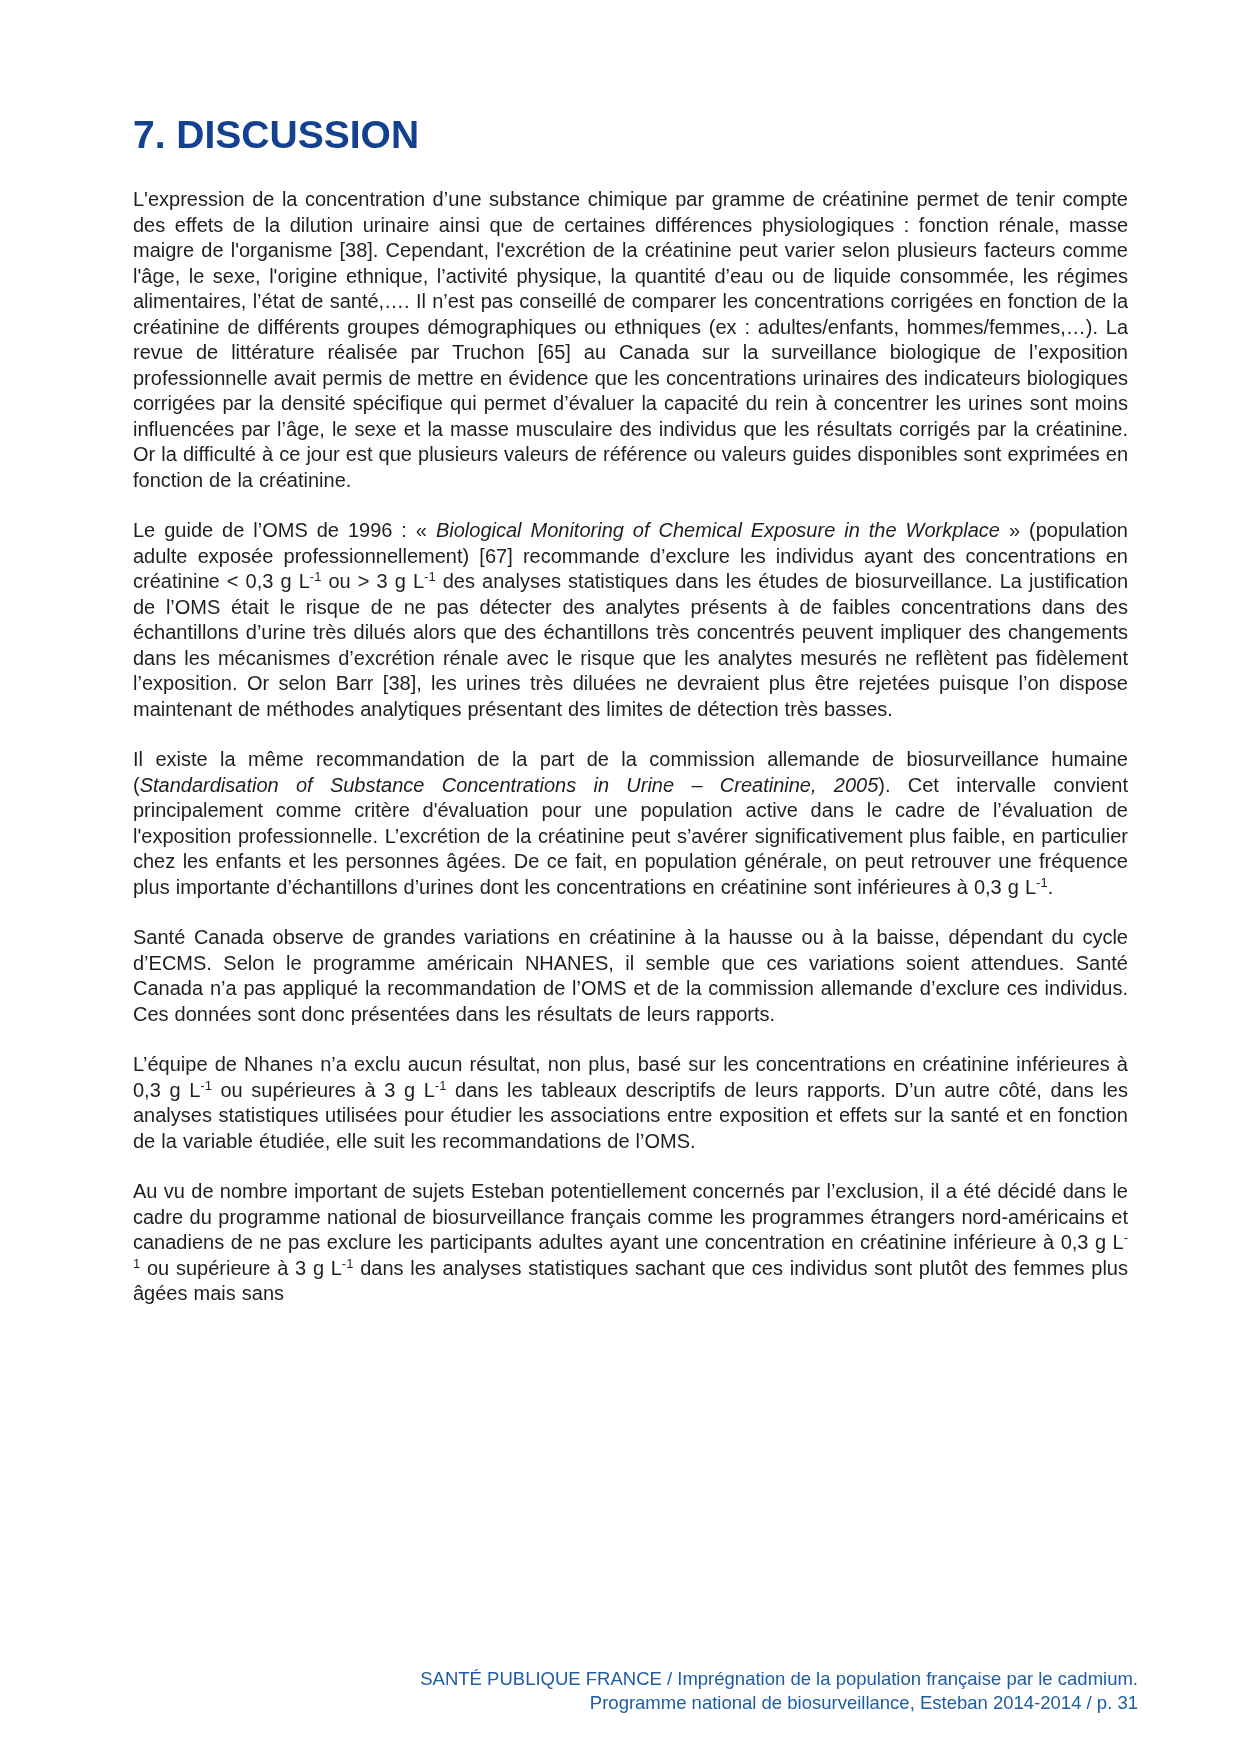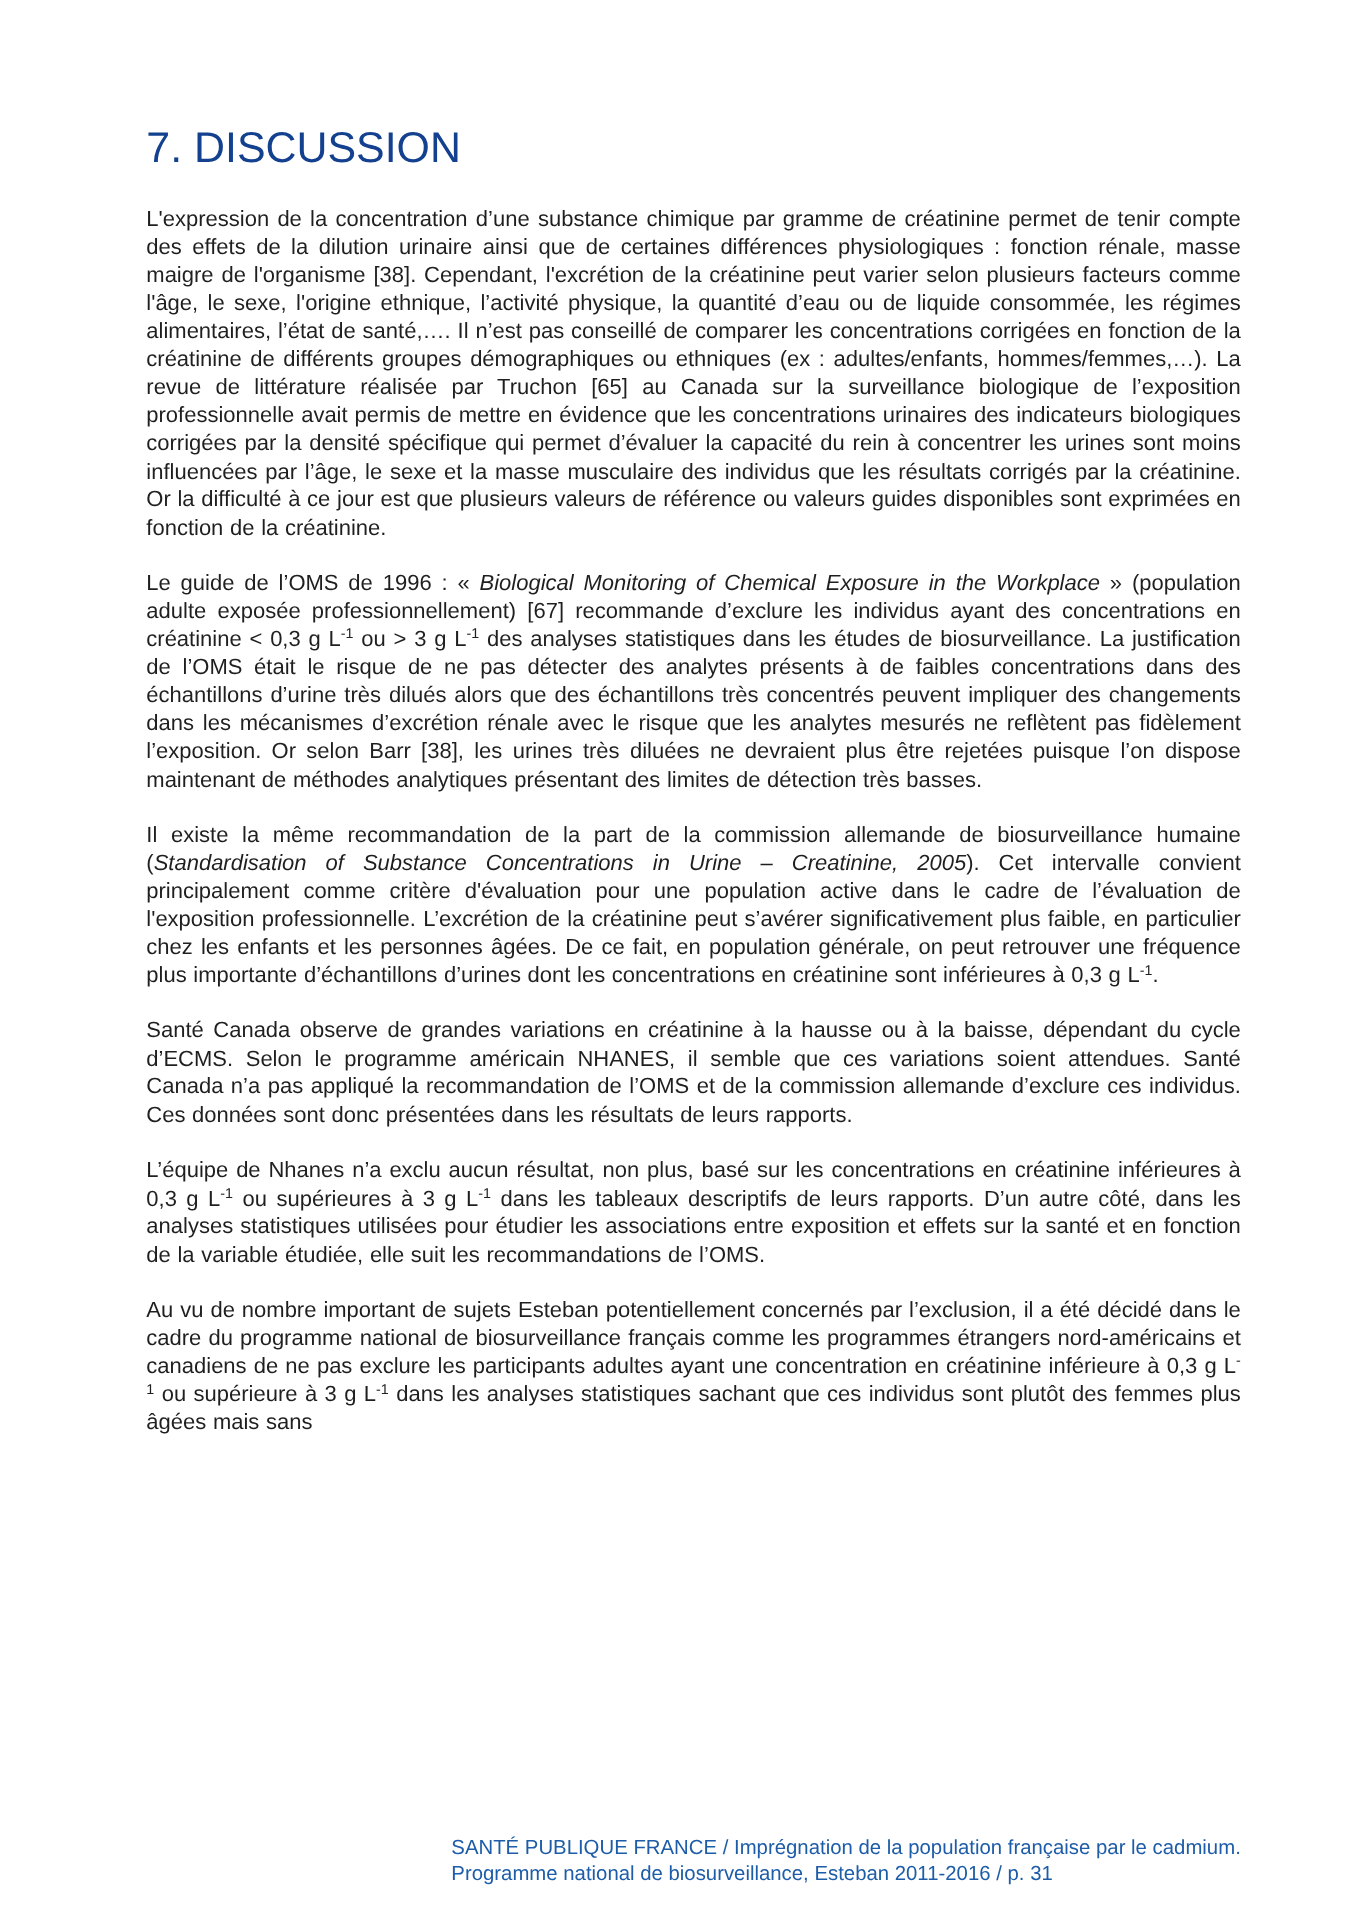--- a/index.html
+++ b/index.html
@@ -22,21 +22,21 @@
   }
   .content {
     position: absolute;
     left: 133px;
     top: 112px;
     width: 995px;
   }
   h1.section-title {
     font-size: 39px;
     line-height: 46px;
-    font-weight: normal;
+    font-weight: bold;
     color: var(--title-blue, #14418f);
     margin: 0 0 29px 0;
     letter-spacing: 0px;
   }
   .doc-body p.para {
     font-size: 20px;
     line-height: 25.5px;
     text-align: justify;
     margin: 0 0 25px 0;
     word-spacing: 0.5px;
@@ -46,23 +46,23 @@
   }
   .seg-i { font-style: italic; }
   .seg-sup {
     font-size: 13px;
     line-height: 0;
     position: relative;
     top: -7px;
   }
   footer.page-footer {
     position: absolute;
-    right: 113px;
+    right: 103px;
     bottom: 40px;
-    text-align: left;
+    text-align: right;
     color: var(--footer-blue, #1d5ca8);
     font-size: 18.5px;
     line-height: 23.5px;
     white-space: nowrap;
   }
 </style>
 </head>
 <body>
 
 <div class="page">
@@ -73,15 +73,15 @@
         <p class="para"><span>Le guide de l’OMS de 1996 : « </span><span class="seg-i">Biological Monitoring of Chemical Exposure in the Workplace</span><span> » (population adulte exposée professionnellement) [67] recommande d’exclure les individus ayant des concentrations en créatinine &lt; 0,3 g L</span><span class="seg-sup">-1</span><span> ou &gt; 3 g L</span><span class="seg-sup">-1</span><span> des analyses statistiques dans les études de biosurveillance. La justification de l’OMS était le risque de ne pas détecter des analytes présents à de faibles concentrations dans des échantillons d’urine très dilués alors que des échantillons très concentrés peuvent impliquer des changements dans les mécanismes d’excrétion rénale avec le risque que les analytes mesurés ne reflètent pas fidèlement l’exposition. Or selon Barr [38], les urines très diluées ne devraient plus être rejetées puisque l’on dispose maintenant de méthodes analytiques présentant des limites de détection très basses.</span></p>
         <p class="para"><span>Il existe la même recommandation de la part de la commission allemande de biosurveillance humaine (</span><span class="seg-i">Standardisation of Substance Concentrations in Urine – Creatinine, 2005</span><span>). Cet intervalle convient principalement comme critère d'évaluation pour une population active dans le cadre de l’évaluation de l'exposition professionnelle. L’excrétion de la créatinine peut s’avérer significativement plus faible, en particulier chez les enfants et les personnes âgées. De ce fait, en population générale, on peut retrouver une fréquence plus importante d’échantillons d’urines dont les concentrations en créatinine sont inférieures à 0,3 g L</span><span class="seg-sup">-1</span><span>.</span></p>
         <p class="para"><span>Santé Canada observe de grandes variations en créatinine à la hausse ou à la baisse, dépendant du cycle d’ECMS. Selon le programme américain NHANES, il semble que ces variations soient attendues. Santé Canada n’a pas appliqué la recommandation de l’OMS et de la commission allemande d’exclure ces individus. Ces données sont donc présentées dans les résultats de leurs rapports.</span></p>
         <p class="para"><span>L’équipe de Nhanes n’a exclu aucun résultat, non plus, basé sur les concentrations en créatinine inférieures à 0,3 g L</span><span class="seg-sup">-1</span><span> ou supérieures à 3 g L</span><span class="seg-sup">-1</span><span> dans les tableaux descriptifs de leurs rapports. D’un autre côté, dans les analyses statistiques utilisées pour étudier les associations entre exposition et effets sur la santé et en fonction de la variable étudiée, elle suit les recommandations de l’OMS.</span></p>
         <p class="para"><span>Au vu de nombre important de sujets Esteban potentiellement concernés par l’exclusion, il a été décidé dans le cadre du programme national de biosurveillance français comme les programmes étrangers nord-américains et canadiens de ne pas exclure les participants adultes ayant une concentration en créatinine inférieure à 0,3 g L</span><span class="seg-sup">-1</span><span> ou supérieure à 3 g L</span><span class="seg-sup">-1</span><span> dans les analyses statistiques sachant que ces individus sont plutôt des femmes plus âgées mais sans</span></p>
       </div>
   </main>
 
   <footer class="page-footer">
     <div>SANTÉ PUBLIQUE FRANCE / Imprégnation de la population française par le cadmium.</div>
-    <div>Programme national de biosurveillance, Esteban 2011-2016 / p. 31</div>
+    <div>Programme national de biosurveillance, Esteban 2014-2014 / p. 31</div>
   </footer>
 </div>
 
 </body></html>

